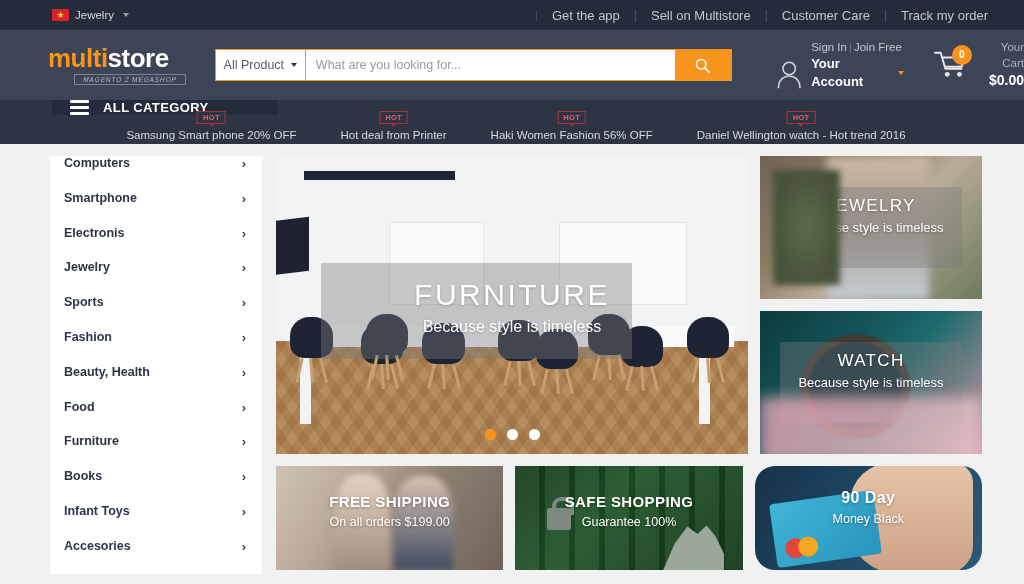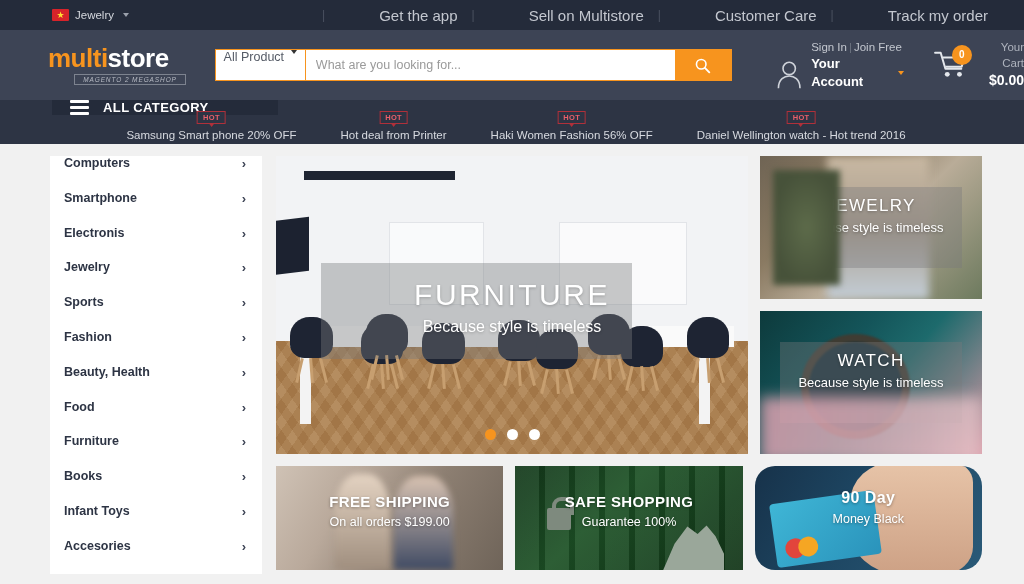--- a/index.html
+++ b/index.html
@@ -29,21 +29,21 @@
   .caret-down {
     width: 0; height: 0; border-left: 3.5px solid transparent;
     border-right: 3.5px solid transparent; border-top: 4px solid #9aa0ab;
     margin-left: 3px;
   }
   .topbar-right {
     margin-left: auto; display: flex; align-items: center;
     margin-right: 36px;
   }
   .topbar-right .sep { color: #4a5160; margin: 0 14px; font-size: 12px; }
-  .topbar-link { color: #c3c7cf; font-size: 15px; white-space: nowrap; margin-left: 40px; }
+  .topbar-link { color: #c3c7cf; font-size: 13px; white-space: nowrap; }
 
   
   .header {
     height: 70px; background: #3d4455;
     display: flex; align-items: center; padding: 0 0 0 48px;
   }
   .logo { width: 150px; }
   .logo-main { font-size: 26px; font-weight: bold; letter-spacing: -0.5px; line-height: 1; }
   .logo-multi { color: #f7941e; }
   .logo-store { color: #ffffff; }
@@ -55,21 +55,21 @@
     font-style: italic;
   }
 
   .searchwrap {
     display: flex; align-items: stretch; height: 32px;
     margin-left: 20px; border: 1px solid #f7941e; background: #fff;
     width: 528px;
   }
   .search-select {
     width: 90px; background: #fff; color: #555b66; font-size: 12.5px;
-    display: flex; align-items: flex-start; justify-content: center; gap: 5px;
+    display: flex; align-items: center; justify-content: center; gap: 5px;
     border-right: 1px solid #f7941e; cursor: pointer;
   }
   .search-select .caret-down { border-top-color: #333; margin-left: 2px; }
   .search-input {
     flex: 1; border: none; outline: none; padding: 0 10px;
     font-size: 12.5px; font-family: "Liberation Sans", sans-serif; color: #4d7c0f;
   }
   .search-input::placeholder { color: #9a9a9a; }
   .search-btn {
     width: 56px; background: #f7941e; border: none; cursor: pointer;

